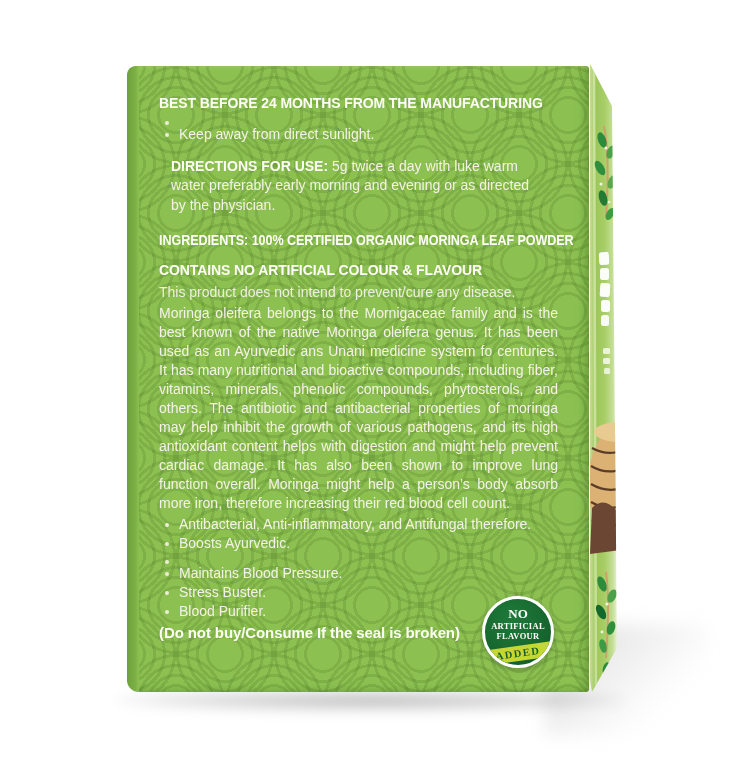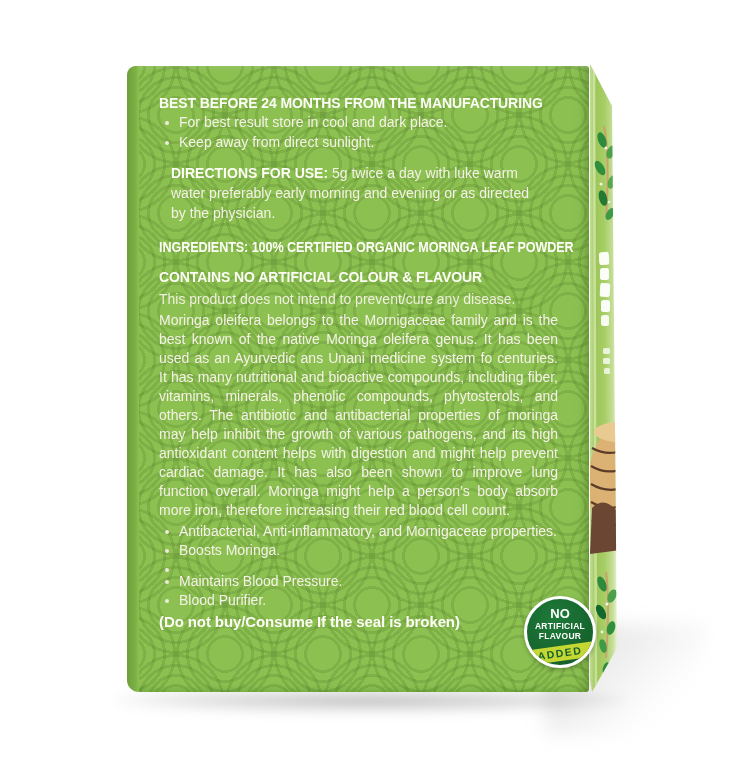--- a/index.html
+++ b/index.html
@@ -39,23 +39,23 @@
   .m-ingredients{margin-top:14px;}
   .m-contains{margin-top:10px;}
   .disclaimer{margin:2px 0 0;line-height:20px;color:rgba(246,242,231,.93);}
   .m-benefits{margin-top:8px;}
   .benefits-par{margin:2px 0 0;line-height:19px;text-align:justify;}
   .benefit-list{margin-top:2px;}
   .benefit-list .b-li{line-height:18.8px;}
   .seal{margin:3px 0 0;font-weight:bold;font-size:15px;color:#fdfcf6;letter-spacing:-.1px;}
 
   
-  .badge{position:absolute;left:524px;top:596px;width:66px;height:66px;z-index:3;border-radius:50%;
+  .badge{position:absolute;left:482px;top:596px;width:66px;height:66px;z-index:3;border-radius:50%;
     background:radial-gradient(circle at 40% 30%,#1e7a39,#15612c 75%);border:3px solid #ffffff;
-    box-shadow:0 2px 5px rgba(0,0,0,.25);color:#ffffff;text-align:center;}
+    box-shadow:0 2px 5px rgba(0,0,0,.25);color:#ffffff;text-align:center;font-family:Liberation Serif, serif;}
   .badge-inner{position:absolute;inset:0;border-radius:50%;overflow:hidden;}
   .badge .l1{margin-top:8px;font-weight:bold;font-size:13px;line-height:14px;}
   .badge .l2,.badge .l3{font-weight:bold;font-size:8.5px;line-height:10px;letter-spacing:.3px;}
   .badge .band{position:absolute;left:-4px;right:-4px;bottom:4px;height:15px;background:#c5d732;
     transform:rotate(-8deg);color:#155f2b;font-weight:bold;font-size:10.5px;letter-spacing:1.5px;line-height:15px;text-align:center;}
 
   .side-svg{position:absolute;left:586px;top:56px;z-index:2;}
 </style>
 </head>
 <body>
@@ -67,52 +67,55 @@
 
   <div class="back-panel">
     <div class="left-edge"></div>
 
     <div class="content">
       <p class="hd">BEST BEFORE 24 MONTHS FROM THE MANUFACTURING</p>
 
       <ul class="storage">
         <li class="b-li">
           <span class="dot"></span>
-          <span>For best result store in cool and dark place.</span>
         </li>
         <li class="b-li">
           <span class="dot"></span>
           <span>Keep away from direct sunlight.</span>
         </li>
       </ul>
 
       <p class="directions"><b>DIRECTIONS FOR USE:</b><span> 5g twice a day with luke warm water preferably early morning and evening or as directed by the physician.</span></p>
 
       <p class="hd scalex m-ingredients">INGREDIENTS: 100% CERTIFIED ORGANIC MORINGA LEAF POWDER</p>
 
       <p class="hd m-contains">CONTAINS NO ARTIFICIAL COLOUR &amp; FLAVOUR</p>
       <p class="disclaimer">This product does not intend to prevent/cure any disease.</p>
 
       <p class="benefits-par">Moringa oleifera belongs to the Mornigaceae family and is the best known of the native Moringa oleifera genus. It has been used as an Ayurvedic ans Unani medicine system fo centuries. It has many nutritional and bioactive compounds, including fiber, vitamins, minerals, phenolic compounds, phytosterols, and others. The antibiotic and antibacterial properties of moringa may help inhibit the growth of various pathogens, and its high antioxidant content helps with digestion and might help prevent cardiac damage. It has also been shown to improve lung function overall. Moringa might help a person’s body absorb more iron, therefore increasing their red blood cell count.</p>
 
       <ul class="benefit-list">
         <li class="b-li">
           <span class="dot"></span>
-          <span>Antibacterial, Anti-inflammatory, and Mornigaceae properties.</span>
-        </li>
-        <li class="b-li">
-          <span class="dot"></span>
-          <span>Boosts Moringa.</span>
+          <span>Antibacterial, Anti-inflammatory, and Antifungal therefore.</span>
+        </li>
+        <li class="b-li">
+          <span class="dot"></span>
+          <span>Boosts Ayurvedic.</span>
         </li>
         <li class="b-li">
           <span class="dot"></span>
         </li>
         <li class="b-li">
           <span class="dot"></span>
           <span>Maintains Blood Pressure.</span>
+        </li>
+        <li class="b-li">
+          <span class="dot"></span>
+          <span>Stress Buster.</span>
         </li>
         <li class="b-li">
           <span class="dot"></span>
           <span>Blood Purifier.</span>
         </li>
       </ul>
 
       <p class="seal">(Do not buy/Consume If the seal is broken)</p>
     </div>
   </div>

